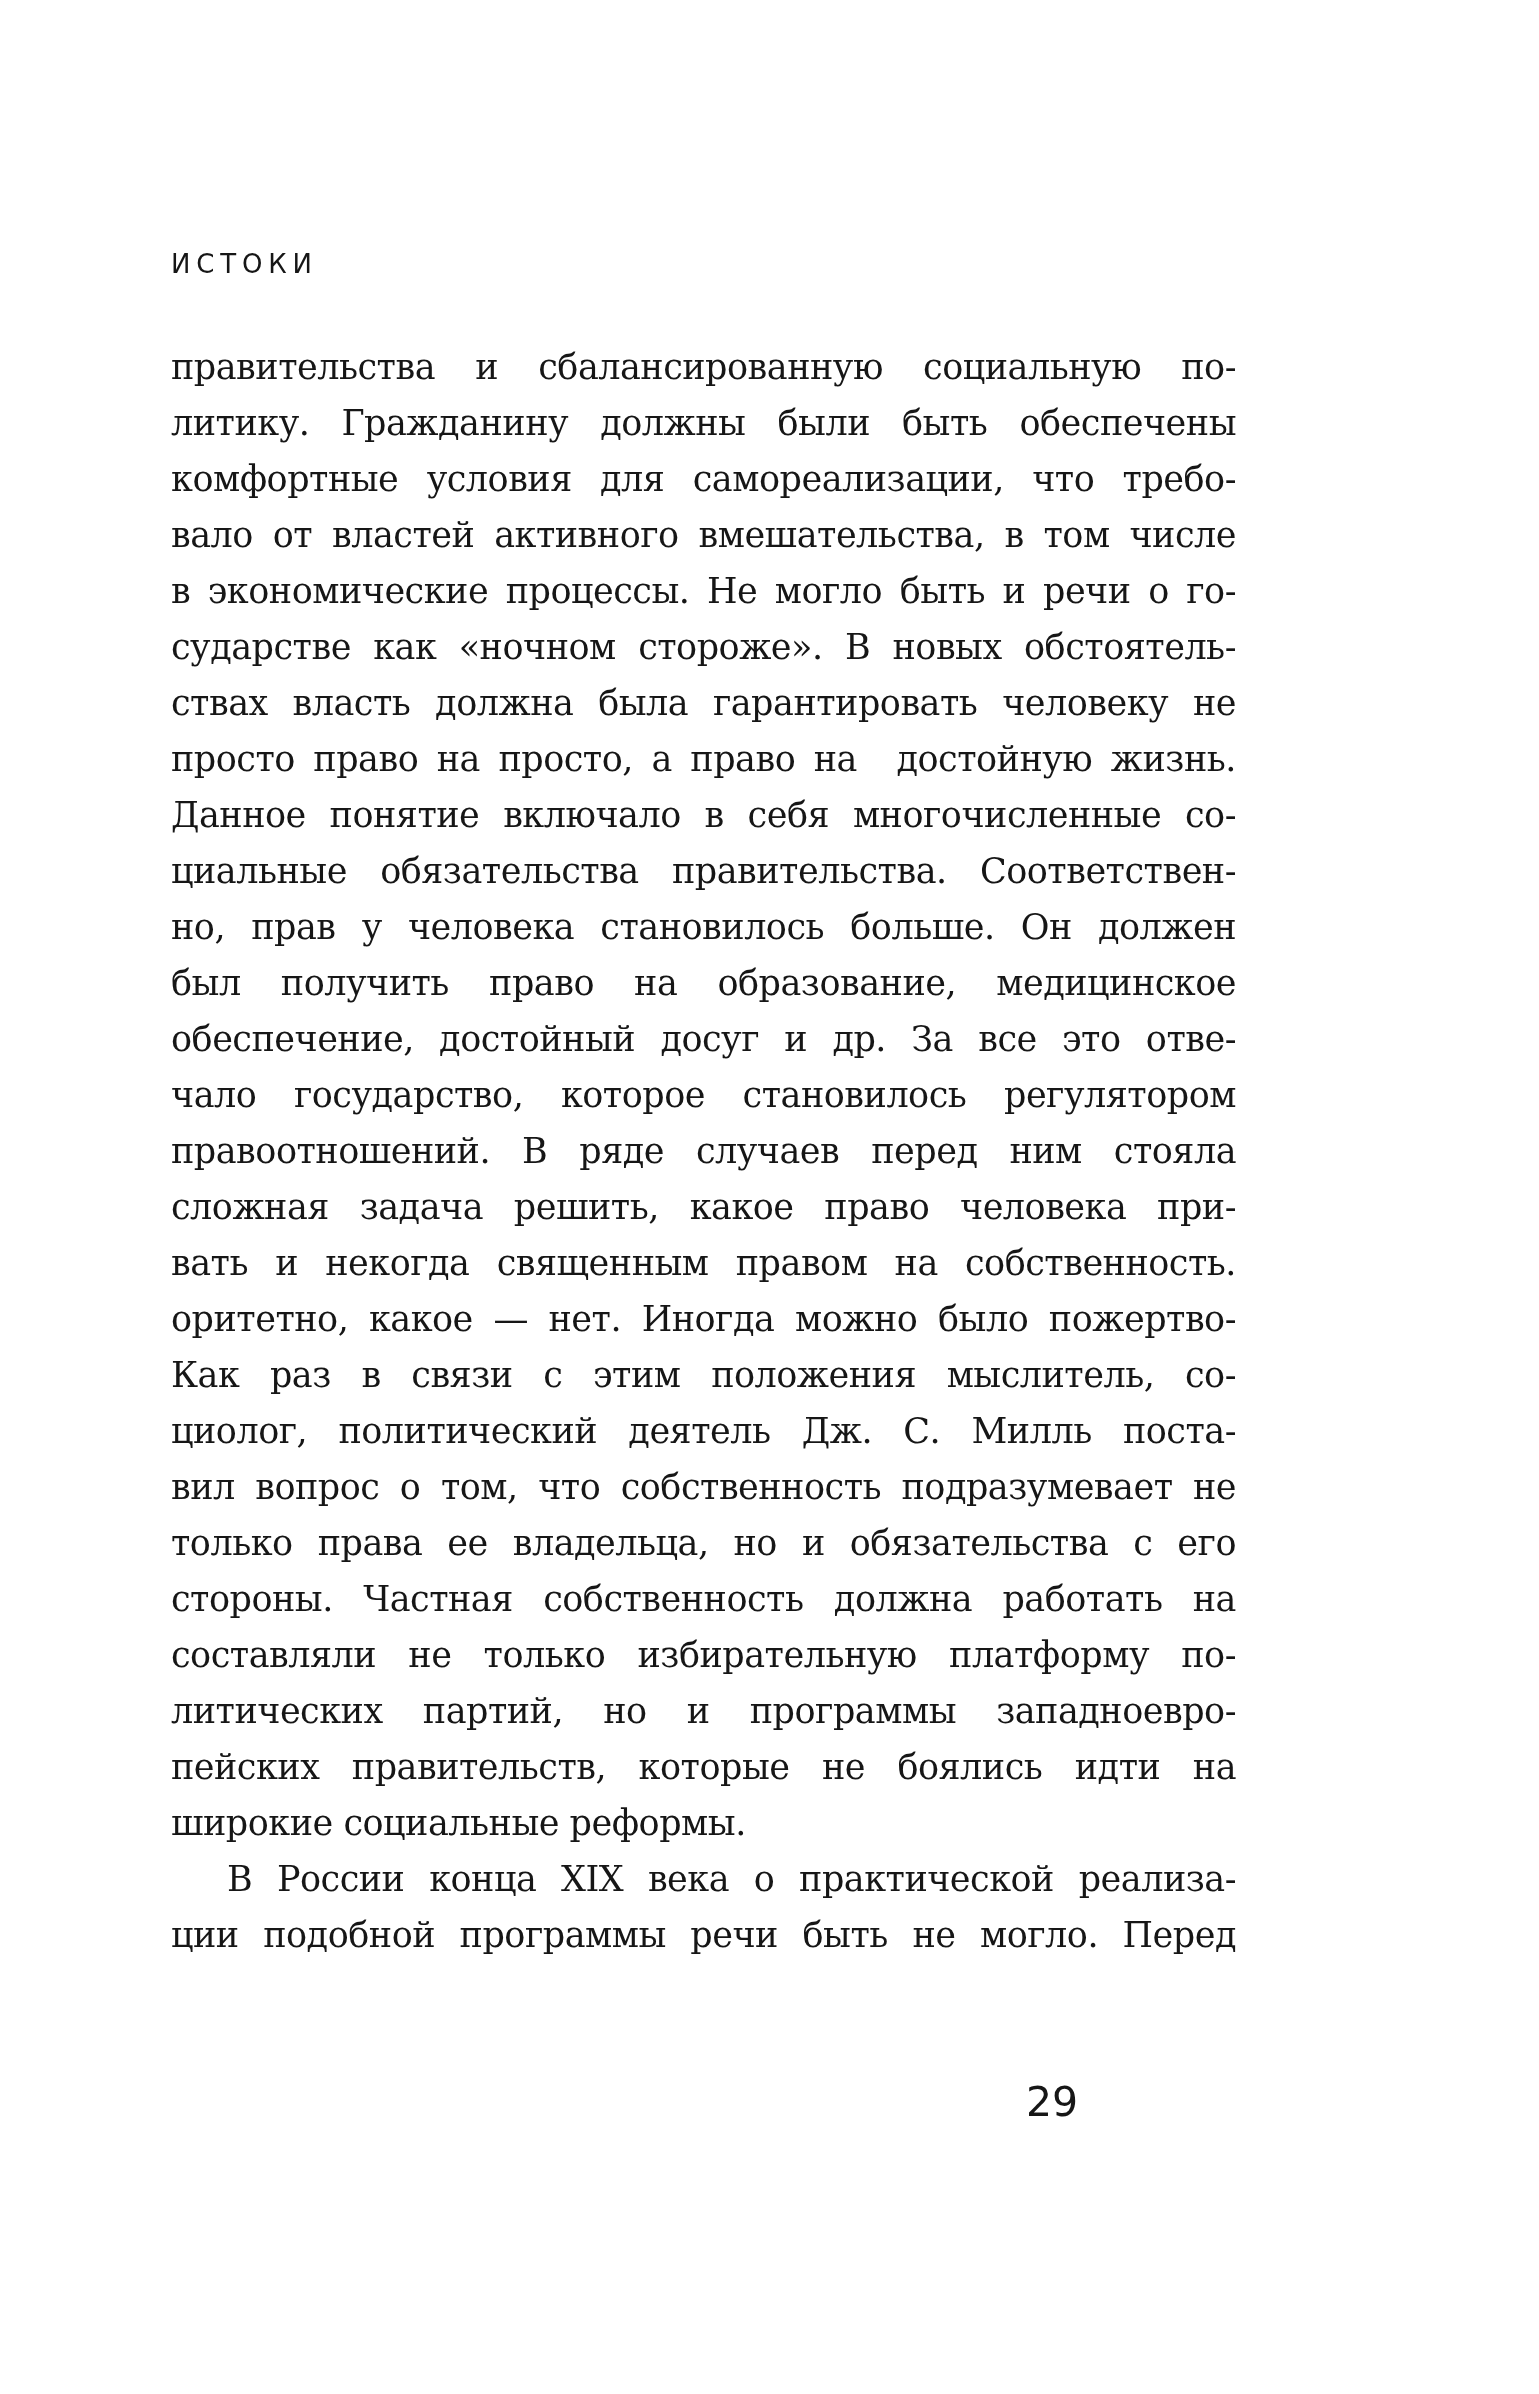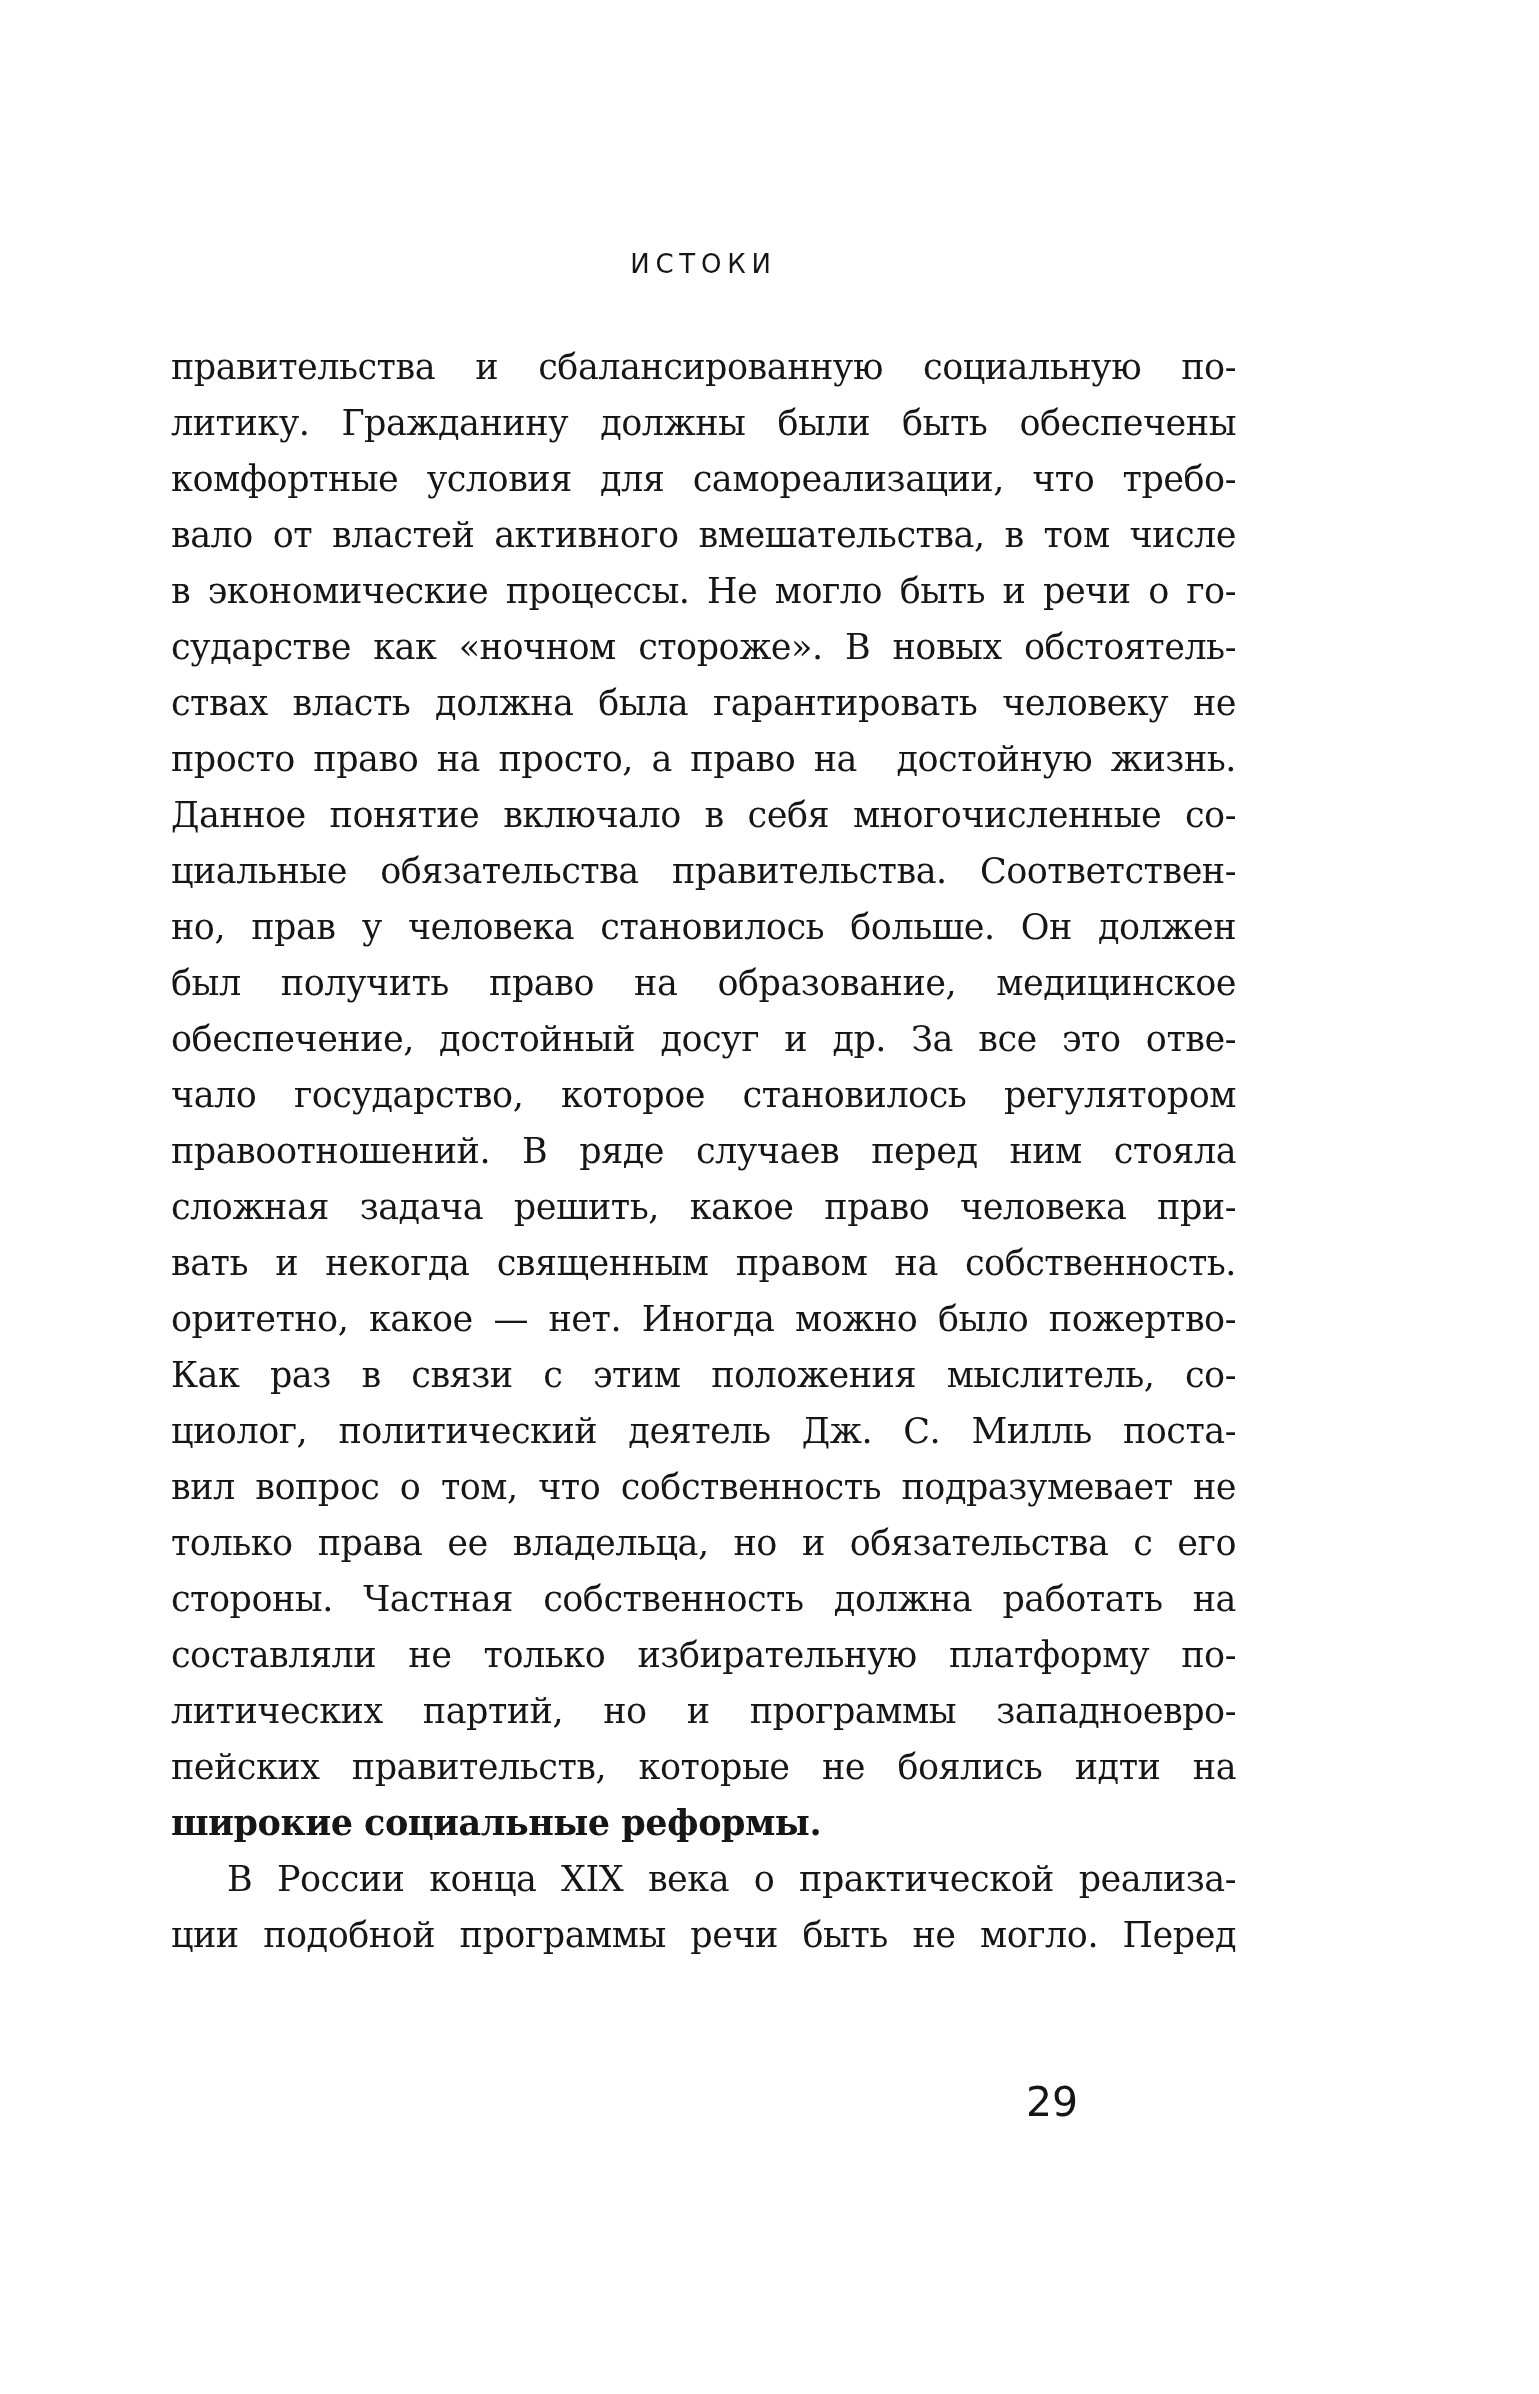--- a/index.html
+++ b/index.html
@@ -14,21 +14,21 @@
     background: var(--page-bg, #ffffff);
     color: var(--text-color, #161616);
     font-family: "DejaVu Serif", serif;
     overflow: hidden;
   }
   .running-header {
     position: absolute;
     left: 171px;
     top: 249px;
     width: 1065px;
-    text-align: center;
+    text-align: left;
     font-family: "DejaVu Sans", sans-serif;
     font-size: 26px;
     font-weight: normal;
     letter-spacing: 5.8px;
     color: var(--text-color, #161616);
     white-space: nowrap;
   }
   .body-text {
     position: absolute;
     left: 171px;
@@ -42,21 +42,20 @@
   .line {
     text-align: justify;
     text-align-last: justify;
     white-space: nowrap;
     height: 56px;
     overflow: visible;
   }
   .line.no-justify {
     text-align: center;
     text-align-last: left;
-    font-weight: bold;
   }
   .line.indent {
     text-indent: 56px;
   }
   .italic {
     margin-left: 21px;
   }
   .page-number {
     position: absolute;
     left: 1026px;

